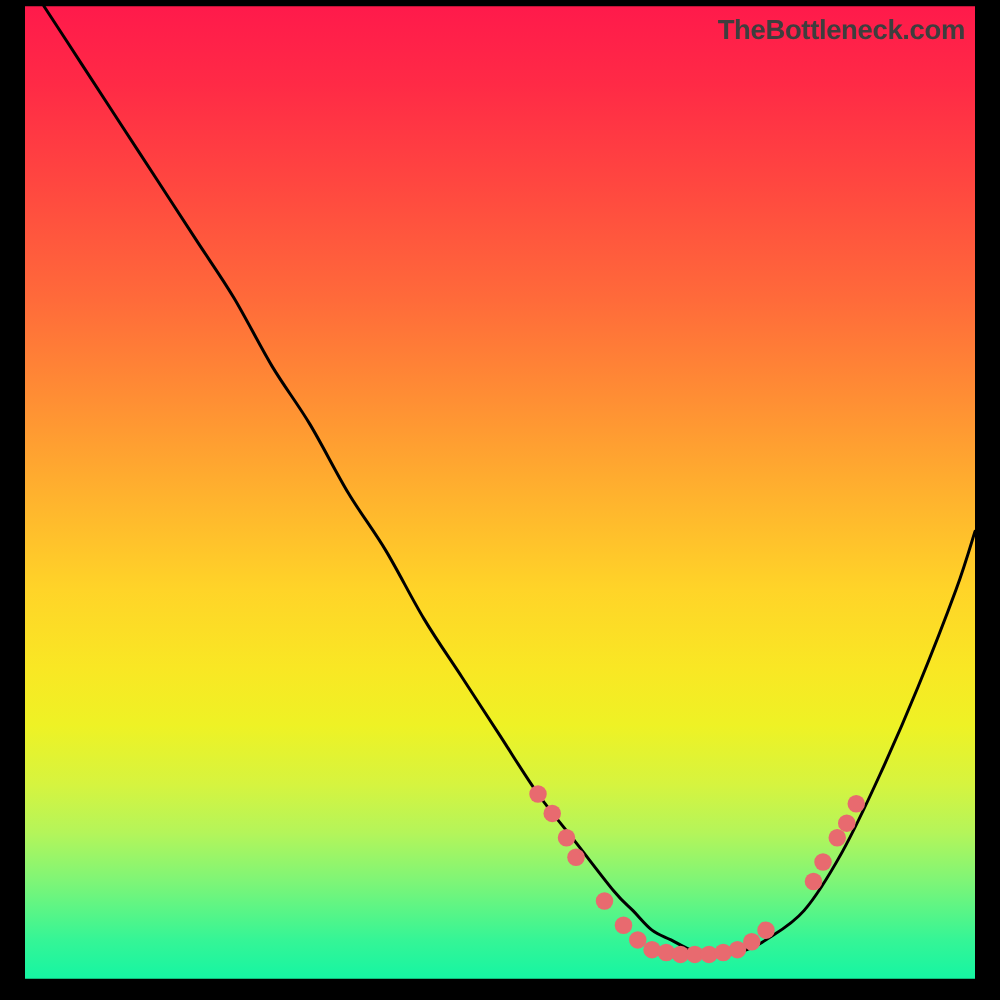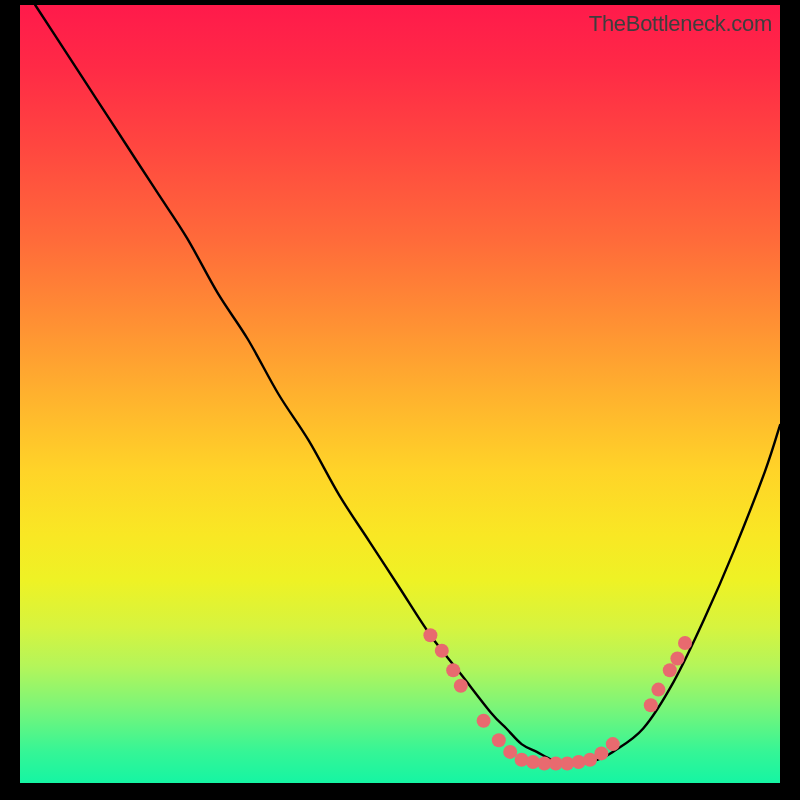--- a/index.html
+++ b/index.html
@@ -37,21 +37,21 @@
       #7ef577 90%,
       #35f596 96%,
       #15f5a3 100%);
   }
   .watermark {
     position: absolute;
     top: 6px;
     right: 8px;
     font-family: Arial, Helvetica, sans-serif;
     font-size: 22px;
-    font-weight: 400;
+    font-weight: 700;
     color: #3e3e3e;
     letter-spacing: -0.3px;
     white-space: nowrap;
   }
   svg.overlay {
     position: absolute;
     left: 0; top: 0;
     width: 760px; height: 778px;
     overflow: visible;
   }

